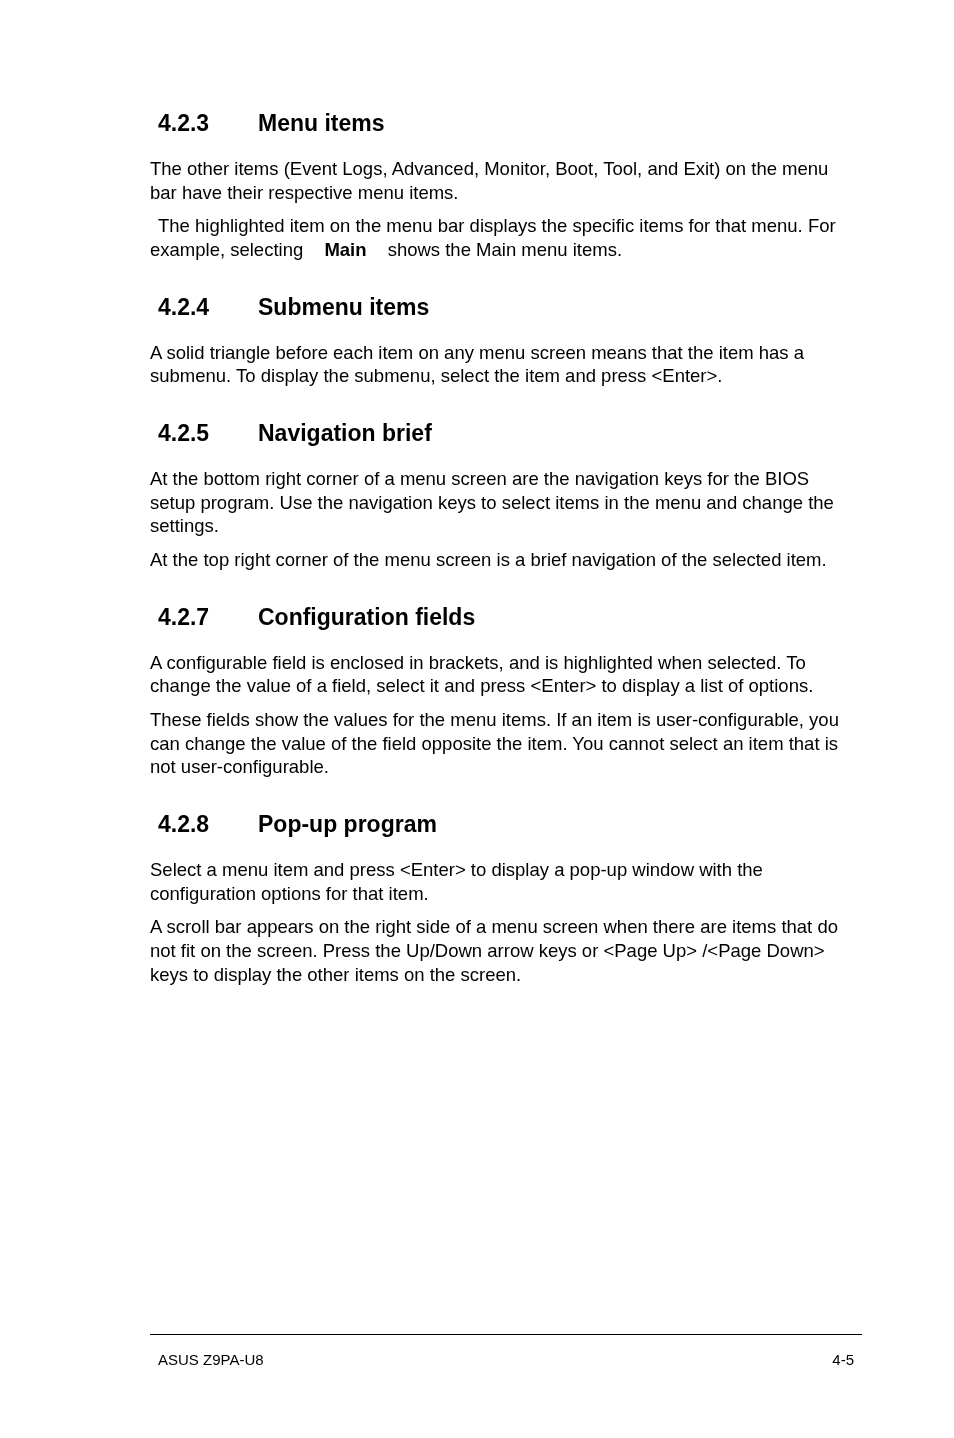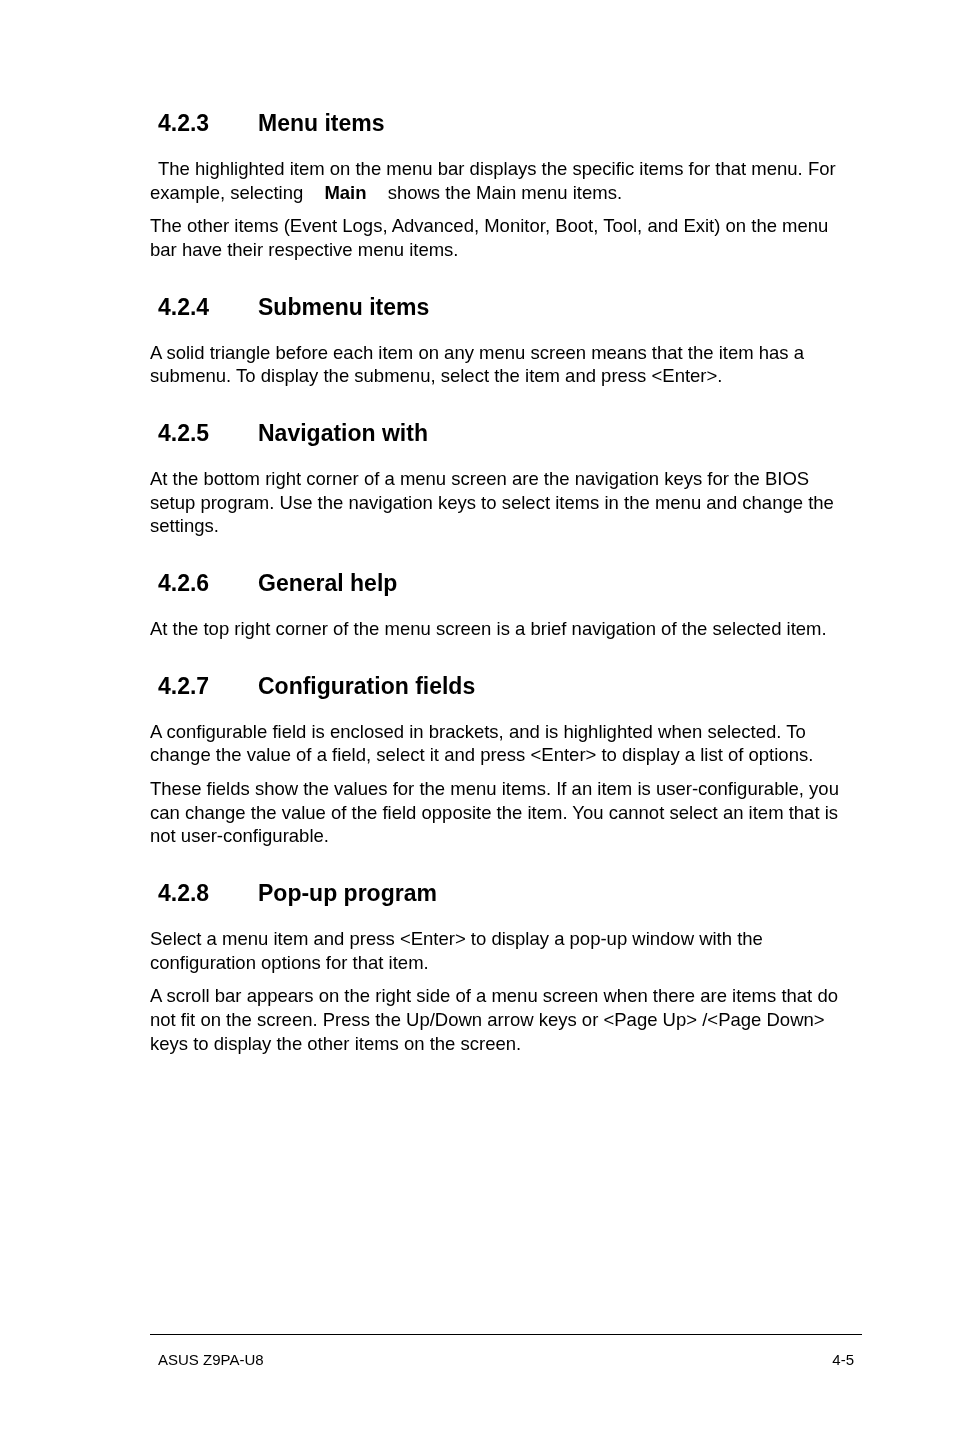--- a/index.html
+++ b/index.html
@@ -57,38 +57,35 @@
   }
 </style>
 </head>
 <body>
 
 <div class="content">
 
   <h2 class="section-heading first">
     <span class="section-number">4.2.3</span><span>Menu items</span>
   </h2>
+  <p class="para">The other items (Event Logs, Advanced, Monitor, Boot, Tool, and Exit) on the menu bar have their respective menu items.</p>
   <p class="para">
     <span>The highlighted item on the menu bar displays the specific items for that menu. For example, selecting </span><span class="bold">Main</span><span> shows the Main menu items.</span>
   </p>
-  <p class="para">The other items (Event Logs, Advanced, Monitor, Boot, Tool, and Exit) on the menu bar have their respective menu items.</p>
 
   <h2 class="section-heading">
     <span class="section-number">4.2.4</span><span>Submenu items</span>
   </h2>
   <p class="para">A solid triangle before each item on any menu screen means that the item has a submenu. To display the submenu, select the item and press &lt;Enter&gt;.</p>
 
   <h2 class="section-heading">
-    <span class="section-number">4.2.5</span><span>Navigation with</span>
+    <span class="section-number">4.2.5</span><span>Navigation brief</span>
   </h2>
   <p class="para">At the bottom right corner of a menu screen are the navigation keys for the BIOS setup program. Use the navigation keys to select items in the menu and change the settings.</p>
 
-  <h2 class="section-heading">
-    <span class="section-number">4.2.6</span><span>General help</span>
-  </h2>
   <p class="para">At the top right corner of the menu screen is a brief navigation of the selected item.</p>
 
   <h2 class="section-heading">
     <span class="section-number">4.2.7</span><span>Configuration fields</span>
   </h2>
   <p class="para">A configurable field is enclosed in brackets, and is highlighted when selected. To change the value of a field, select it and press &lt;Enter&gt; to display a list of options.</p>
   <p class="para">These fields show the values for the menu items. If an item is user-configurable, you can change the value of the field opposite the item. You cannot select an item that is not user-configurable.</p>
 
   <h2 class="section-heading">
     <span class="section-number">4.2.8</span><span>Pop-up program</span>

